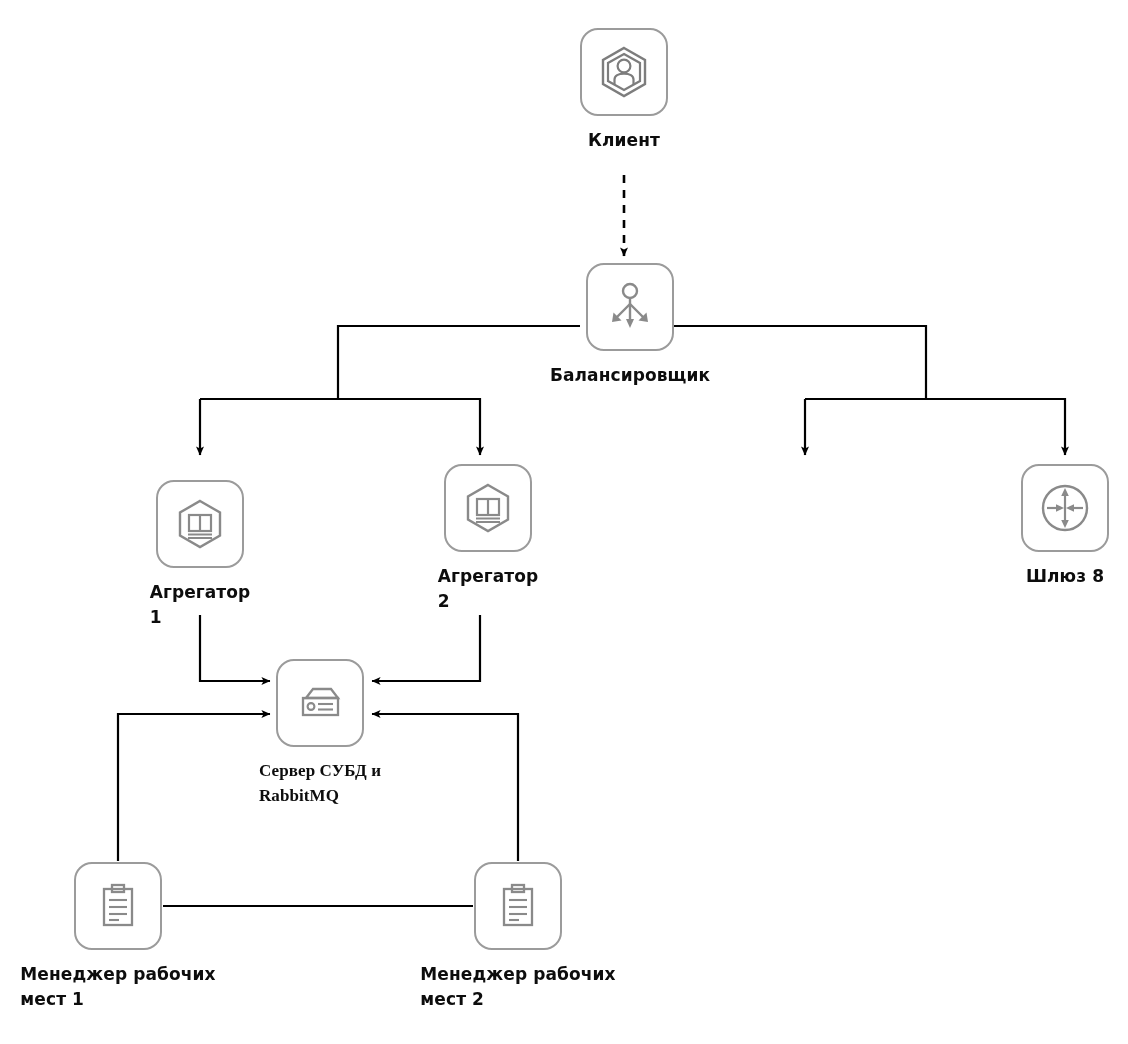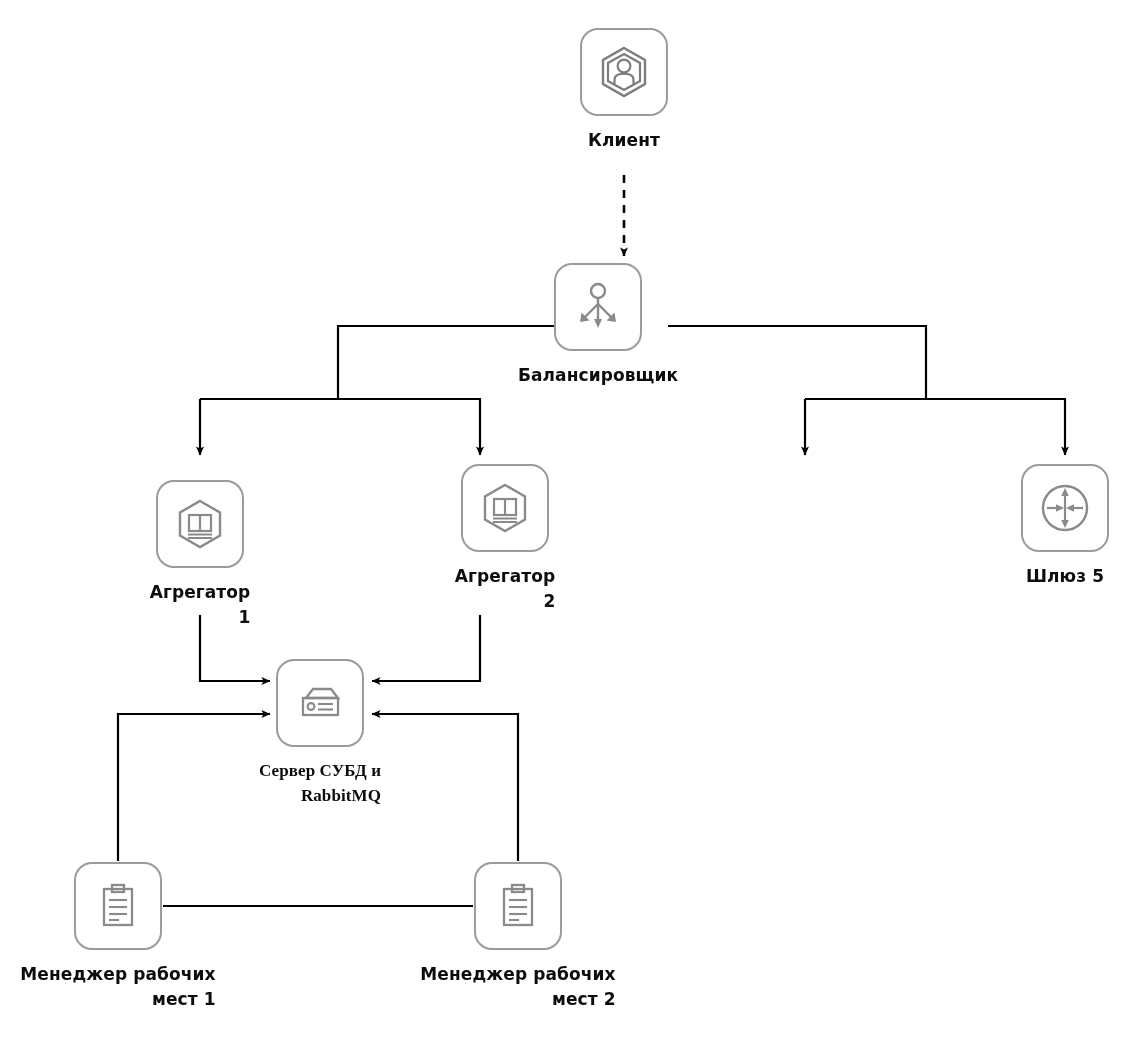--- a/index.html
+++ b/index.html
@@ -38,21 +38,21 @@
     background: #ffffff;
     display: flex;
     align-items: center;
     justify-content: center;
   }
   .node-label {
     margin-top: 12px;
     font-size: 17px;
     font-weight: bold;
     color: #0d0d0d;
-    text-align: right;
+    text-align: left;
     line-height: 1.45;
     white-space: pre-line;
     letter-spacing: 0.1px;
   }
   .node-icon { display: block; }
 </style>
 </head>
 <body>
 
 <div id="diagram-root">
@@ -88,21 +88,21 @@
       <svg class="node-icon" width="58" height="58" viewBox="0 0 58 58">
         <polygon points="29,5 50,17 50,41 29,53 8,41 8,17" fill="none" stroke="#7d7d7d" stroke-width="2.4"></polygon>
         <polygon points="29,11 45,20 45,38 29,47 13,38 13,20" fill="none" stroke="#7d7d7d" stroke-width="2.2"></polygon>
         <circle cx="29" cy="23" r="6.4" fill="none" stroke="#7d7d7d" stroke-width="2.2"></circle>
         <path d="M19.5,42 L19.5,36.5 C19.5,32.8 23.3,30.6 29,30.6 C34.7,30.6 38.5,32.8 38.5,36.5 L38.5,42" fill="none" stroke="#7d7d7d" stroke-width="2.2"></path>
       </svg>
     </div>
     <div class="node-label">Клиент</div>
   </div>
 
-  <div class="node" style="left:554px; top:263px;">
+  <div class="node" style="left:586px; top:263px;">
     <div class="node-box">
       <svg class="node-icon" width="56" height="56" viewBox="0 0 56 56">
         <circle cx="28" cy="12" r="7" fill="none" stroke="#8a8a8a" stroke-width="2.4"></circle>
         <line x1="28" y1="19" x2="28" y2="44" stroke="#8a8a8a" stroke-width="2.4"></line>
         <line x1="28" y1="25" x2="13" y2="40" stroke="#8a8a8a" stroke-width="2.4"></line>
         <line x1="28" y1="25" x2="43" y2="40" stroke="#8a8a8a" stroke-width="2.4"></line>
         <polygon points="28,49 24,40 32,40" fill="#8a8a8a"></polygon>
         <polygon points="10,43 11.5,33.5 19.5,41.5" fill="#8a8a8a"></polygon>
         <polygon points="46,43 36.5,41.5 44.5,33.5" fill="#8a8a8a"></polygon>
       </svg>
@@ -116,21 +116,21 @@
         <polygon points="28,5 48,16.5 48,39.5 28,51 8,39.5 8,16.5" fill="none" stroke="#8a8a8a" stroke-width="2.4"></polygon>
         <rect x="17" y="19" width="22" height="16" fill="none" stroke="#8a8a8a" stroke-width="2.2"></rect>
         <line x1="28" y1="19" x2="28" y2="35" stroke="#8a8a8a" stroke-width="2.2"></line>
         <line x1="16" y1="38.5" x2="40" y2="38.5" stroke="#8a8a8a" stroke-width="2"></line>
         <line x1="16" y1="42" x2="40" y2="42" stroke="#8a8a8a" stroke-width="2"></line>
       </svg>
     </div>
     <div class="node-label">Агрегатор 1</div>
   </div>
 
-  <div class="node" style="left:461px; top:464px;">
+  <div class="node" style="left:444px; top:464px;">
     <div class="node-box">
       <svg class="node-icon" width="56" height="56" viewBox="0 0 56 56">
         <polygon points="28,5 48,16.5 48,39.5 28,51 8,39.5 8,16.5" fill="none" stroke="#8a8a8a" stroke-width="2.4"></polygon>
         <rect x="17" y="19" width="22" height="16" fill="none" stroke="#8a8a8a" stroke-width="2.2"></rect>
         <line x1="28" y1="19" x2="28" y2="35" stroke="#8a8a8a" stroke-width="2.2"></line>
         <line x1="16" y1="38.5" x2="40" y2="38.5" stroke="#8a8a8a" stroke-width="2"></line>
         <line x1="16" y1="42" x2="40" y2="42" stroke="#8a8a8a" stroke-width="2"></line>
       </svg>
     </div>
     <div class="node-label">Агрегатор 2</div>
@@ -143,21 +143,21 @@
         <circle cx="28" cy="28" r="22" fill="none" stroke="#8a8a8a" stroke-width="2.4"></circle>
         <line x1="28" y1="11" x2="28" y2="45" stroke="#8a8a8a" stroke-width="2.2"></line>
         <polygon points="28,8 24.2,16 31.8,16" fill="#8a8a8a"></polygon>
         <polygon points="28,48 24.2,40 31.8,40" fill="#8a8a8a"></polygon>
         <line x1="10" y1="28" x2="24" y2="28" stroke="#8a8a8a" stroke-width="2.2"></line>
         <polygon points="27,28 19,24.2 19,31.8" fill="#8a8a8a"></polygon>
         <line x1="46" y1="28" x2="32" y2="28" stroke="#8a8a8a" stroke-width="2.2"></line>
         <polygon points="29,28 37,24.2 37,31.8" fill="#8a8a8a"></polygon>
       </svg>
     </div>
-    <div class="node-label">Шлюз 5</div>
+    <div class="node-label">Шлюз 8</div>
   </div>
 
   <div class="node" style="left:276px; top:659px; width:170px; margin-left:-41px;font-family:Liberation Serif, serif;">
     <div class="node-box">
       <svg class="node-icon" width="58" height="58" viewBox="0 0 58 58">
         <polygon points="15,24 22,15 40,15 47,24" fill="none" stroke="#8a8a8a" stroke-width="2.3"></polygon>
         <rect x="12" y="24" width="35" height="17" fill="none" stroke="#8a8a8a" stroke-width="2.3"></rect>
         <circle cx="20" cy="32.5" r="3.4" fill="none" stroke="#8a8a8a" stroke-width="2.1"></circle>
         <line x1="27" y1="30" x2="42" y2="30" stroke="#8a8a8a" stroke-width="2.1"></line>
         <line x1="27" y1="35.5" x2="42" y2="35.5" stroke="#8a8a8a" stroke-width="2.1"></line>

